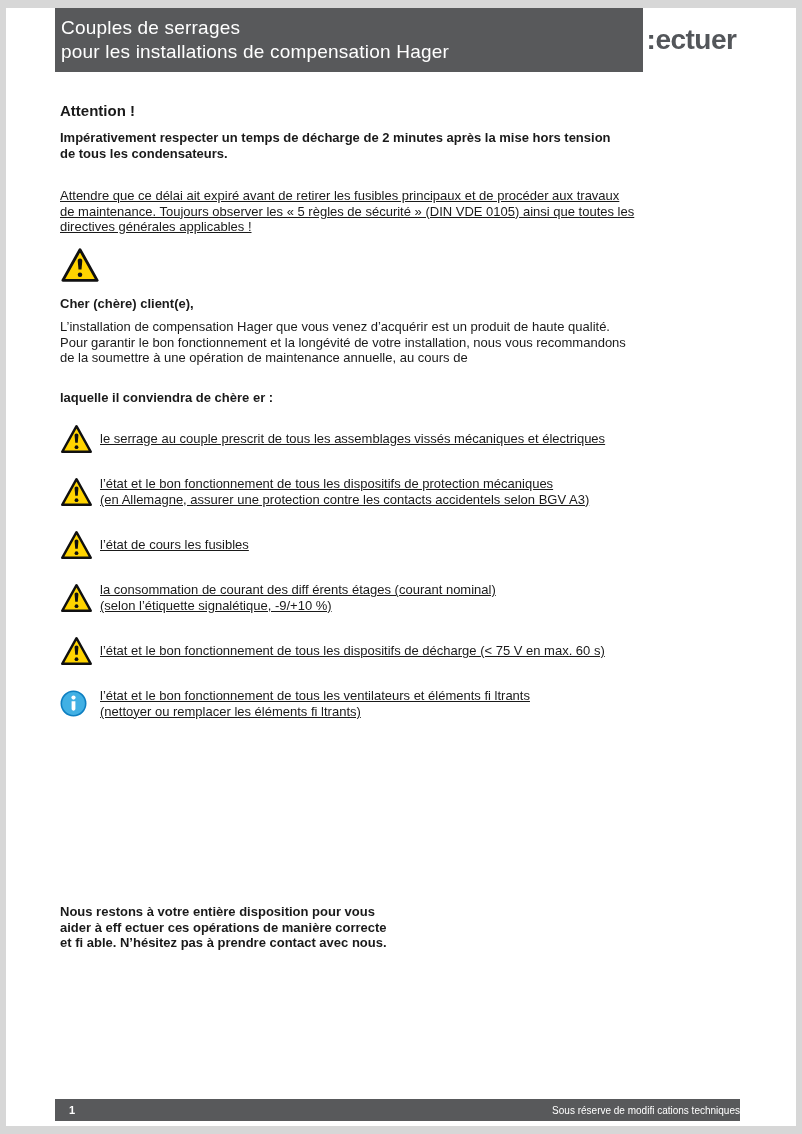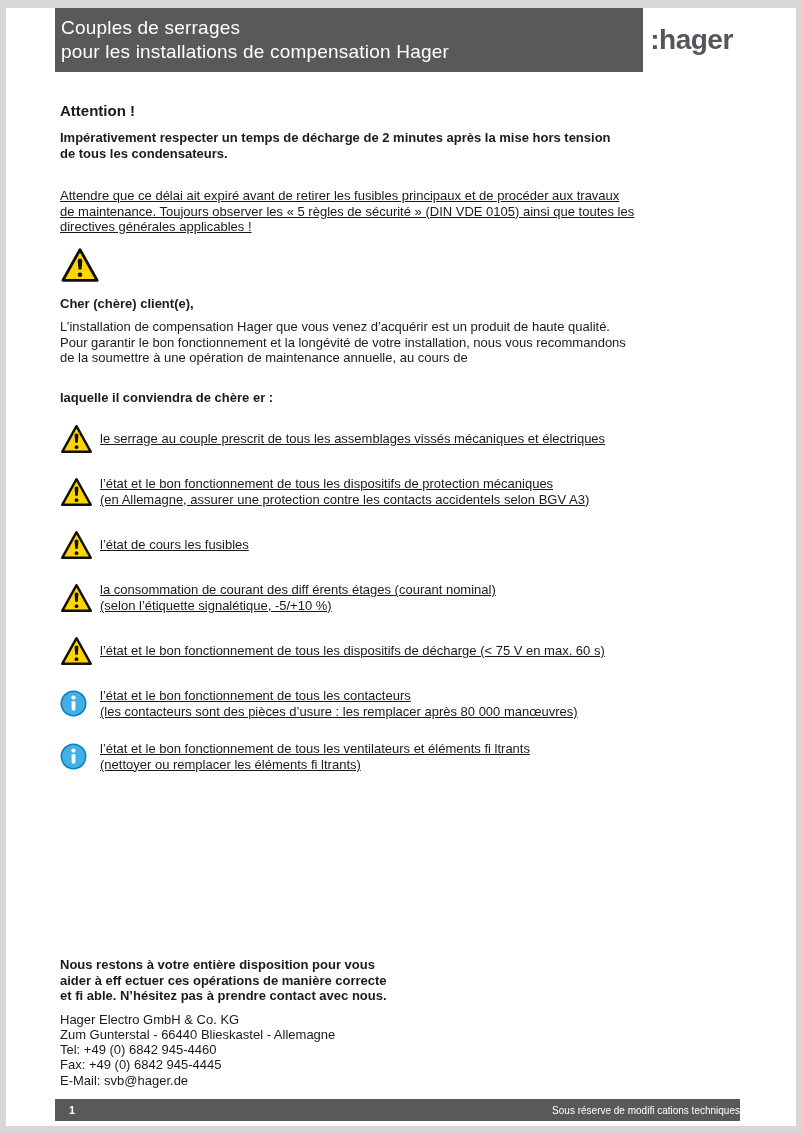--- a/index.html
+++ b/index.html
@@ -71,21 +71,21 @@
 <body>
 
 <div class="sheet">
 
   <div class="header-band">
     <div class="titles">
       <div>Couples de serrages</div>
       <div>pour les installations de compensation Hager</div>
     </div>
     <div class="logo-box">
-      <span>:hager</span>
+      <span>:ectuer</span>
     </div>
   </div>
 
   <div class="content">
 
     <h2 class="attention">Attention !</h2>
 
     <p class="b ml p-discharge">Impérativement respecter un temps de décharge de 2 minutes après la mise hors tension
 de tous les condensateurs.</p>
 
@@ -147,69 +147,51 @@
 
     <div class="check-row">
       <span class="check-icon">
         <svg width="33" height="30" viewBox="0 0 33 30" aria-hidden="true">
           <path d="M16.5 2.2 L30.8 27.8 H2.2 Z" fill="#ffd400" stroke="#101010" stroke-width="2.4" stroke-linejoin="round"></path>
           <path d="M16.5 9.6 c1.2 0 2 .9 1.9 2 l-.65 7.2 h-2.5 l-.65 -7.2 c-.1 -1.1 .7 -2 1.9 -2 z" fill="#101010"></path>
           <circle cx="16.5" cy="23.2" r="1.9" fill="#101010"></circle>
         </svg>
       </span>
       <span class="check-text">la consommation de courant des diff érents étages (courant nominal)
-(selon l’étiquette signalétique, -5/+10 %)</span>
+(selon l’étiquette signalétique, -9/+10 %)</span>
     </div>
 
     <div class="check-row">
       <span class="check-icon">
         <svg width="33" height="30" viewBox="0 0 33 30" aria-hidden="true">
           <path d="M16.5 2.2 L30.8 27.8 H2.2 Z" fill="#ffd400" stroke="#101010" stroke-width="2.4" stroke-linejoin="round"></path>
           <path d="M16.5 9.6 c1.2 0 2 .9 1.9 2 l-.65 7.2 h-2.5 l-.65 -7.2 c-.1 -1.1 .7 -2 1.9 -2 z" fill="#101010"></path>
           <circle cx="16.5" cy="23.2" r="1.9" fill="#101010"></circle>
         </svg>
       </span>
       <span class="check-text">l’état et le bon fonctionnement de tous les dispositifs de décharge (&lt; 75 V en max. 60 s)</span>
     </div>
 
-    <div class="check-row">
-      <span class="check-icon">
-        <svg width="27" height="27" viewBox="0 0 27 27" aria-hidden="true">
-          <circle cx="13.5" cy="13.5" r="12.2" fill="#41b0e4" stroke="#0e7fc1" stroke-width="1.6"></circle>
-          <circle cx="13.5" cy="7.6" r="2.1" fill="#fff"></circle>
-          <path d="M11.6 11.2 h3.8 v7.6 c0 1.05 -.85 1.9 -1.9 1.9 s-1.9 -.85 -1.9 -1.9 z" fill="#fff"></path>
-        </svg>
-      </span>
-      <span class="check-text">l’état et le bon fonctionnement de tous les contacteurs
-(les contacteurs sont des pièces d’usure : les remplacer après 80 000 manœuvres)</span>
-    </div>
 
     <div class="check-row">
       <span class="check-icon">
         <svg width="27" height="27" viewBox="0 0 27 27" aria-hidden="true">
           <circle cx="13.5" cy="13.5" r="12.2" fill="#41b0e4" stroke="#0e7fc1" stroke-width="1.6"></circle>
           <circle cx="13.5" cy="7.6" r="2.1" fill="#fff"></circle>
           <path d="M11.6 11.2 h3.8 v7.6 c0 1.05 -.85 1.9 -1.9 1.9 s-1.9 -.85 -1.9 -1.9 z" fill="#fff"></path>
         </svg>
       </span>
       <span class="check-text">l’état et le bon fonctionnement de tous les ventilateurs et éléments fi ltrants
 (nettoyer ou remplacer les éléments fi ltrants)</span>
     </div>
 
     <p class="b ml closing">Nous restons à votre entière disposition pour vous
 aider à eff ectuer ces opérations de manière correcte
 et fi able. N’hésitez pas à prendre contact avec nous.</p>
 
-    <div class="address">
-      <div>Hager Electro GmbH &amp; Co. KG</div>
-      <div>Zum Gunterstal - 66440 Blieskastel - Allemagne</div>
-      <div>Tel: +49 (0) 6842 945-4460</div>
-      <div>Fax: +49 (0) 6842 945-4445</div>
-      <div>E-Mail: svb@hager.de</div>
-    </div>
 
   </div>
 
   <div class="footer-band">
     <span class="footer-note">Sous réserve de modifi cations techniques</span>
     <span class="page-num">1</span>
   </div>
 
 </div>
 

